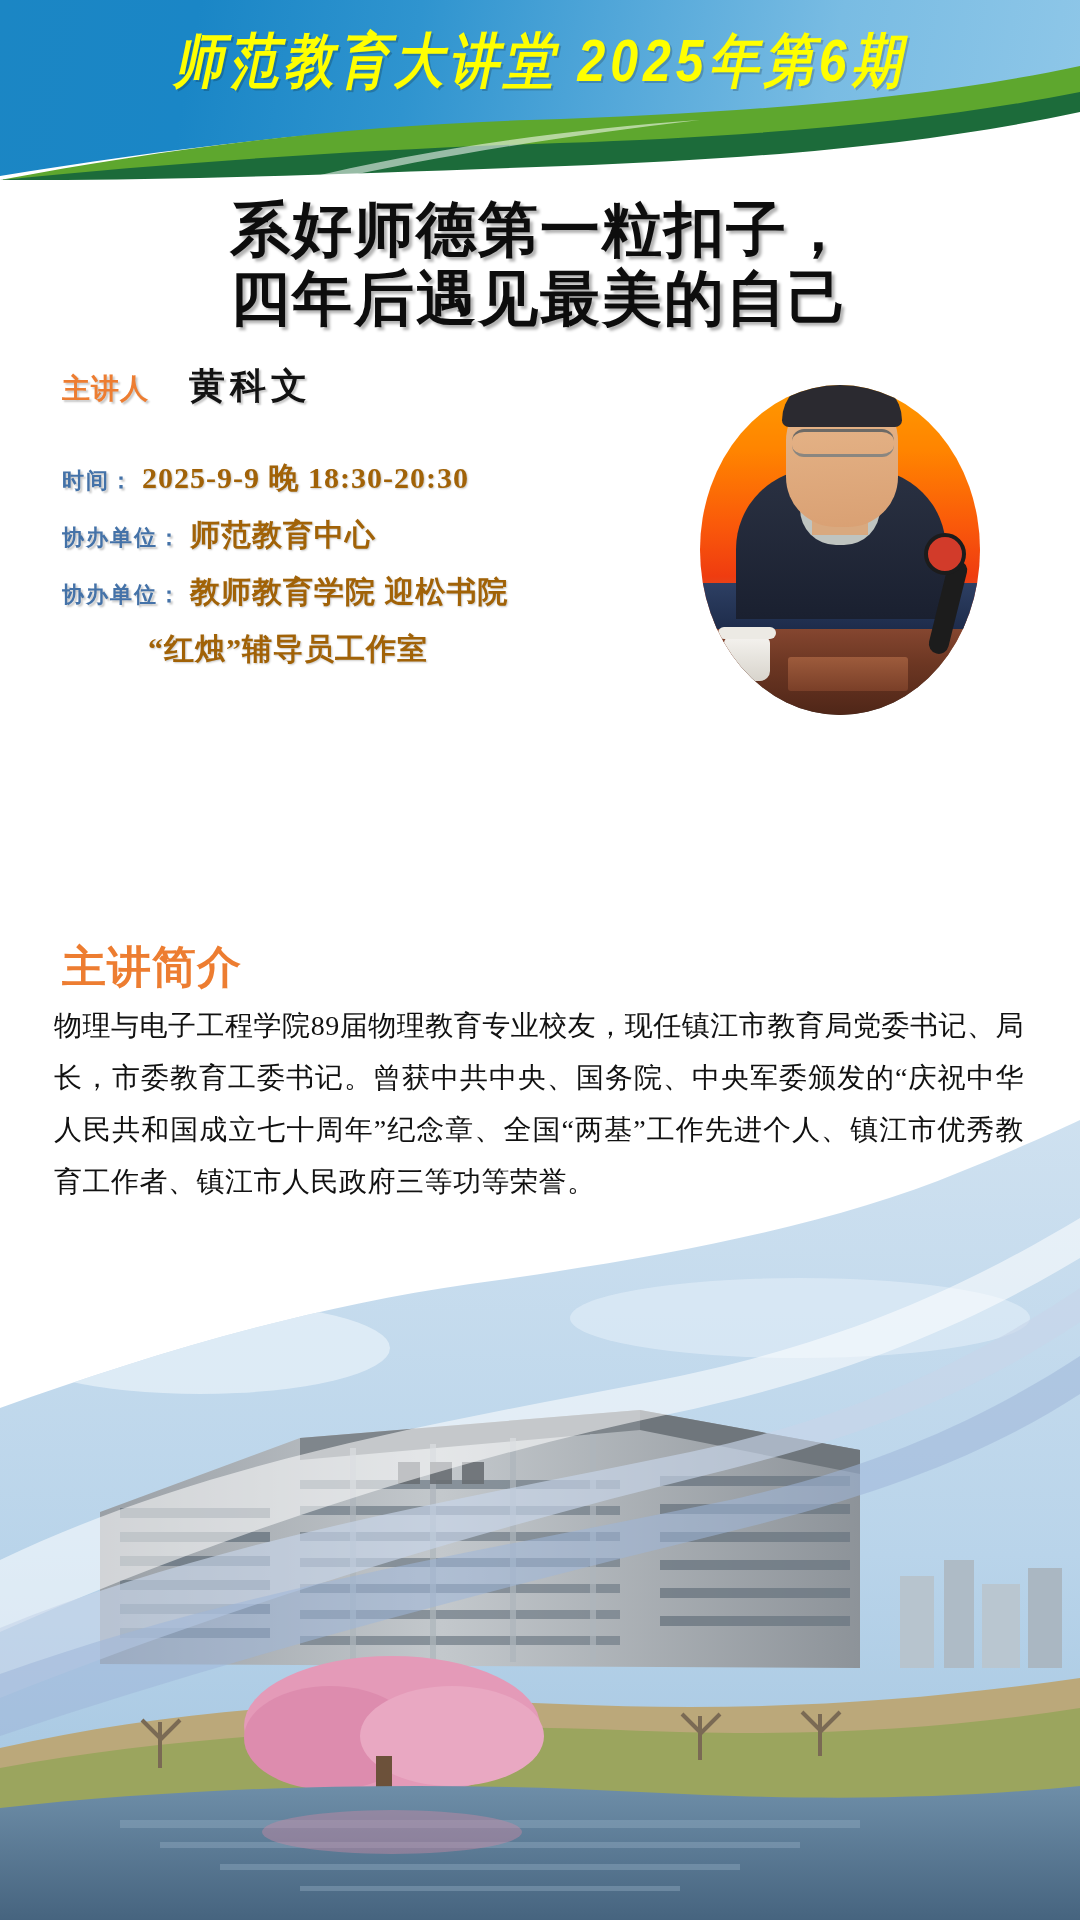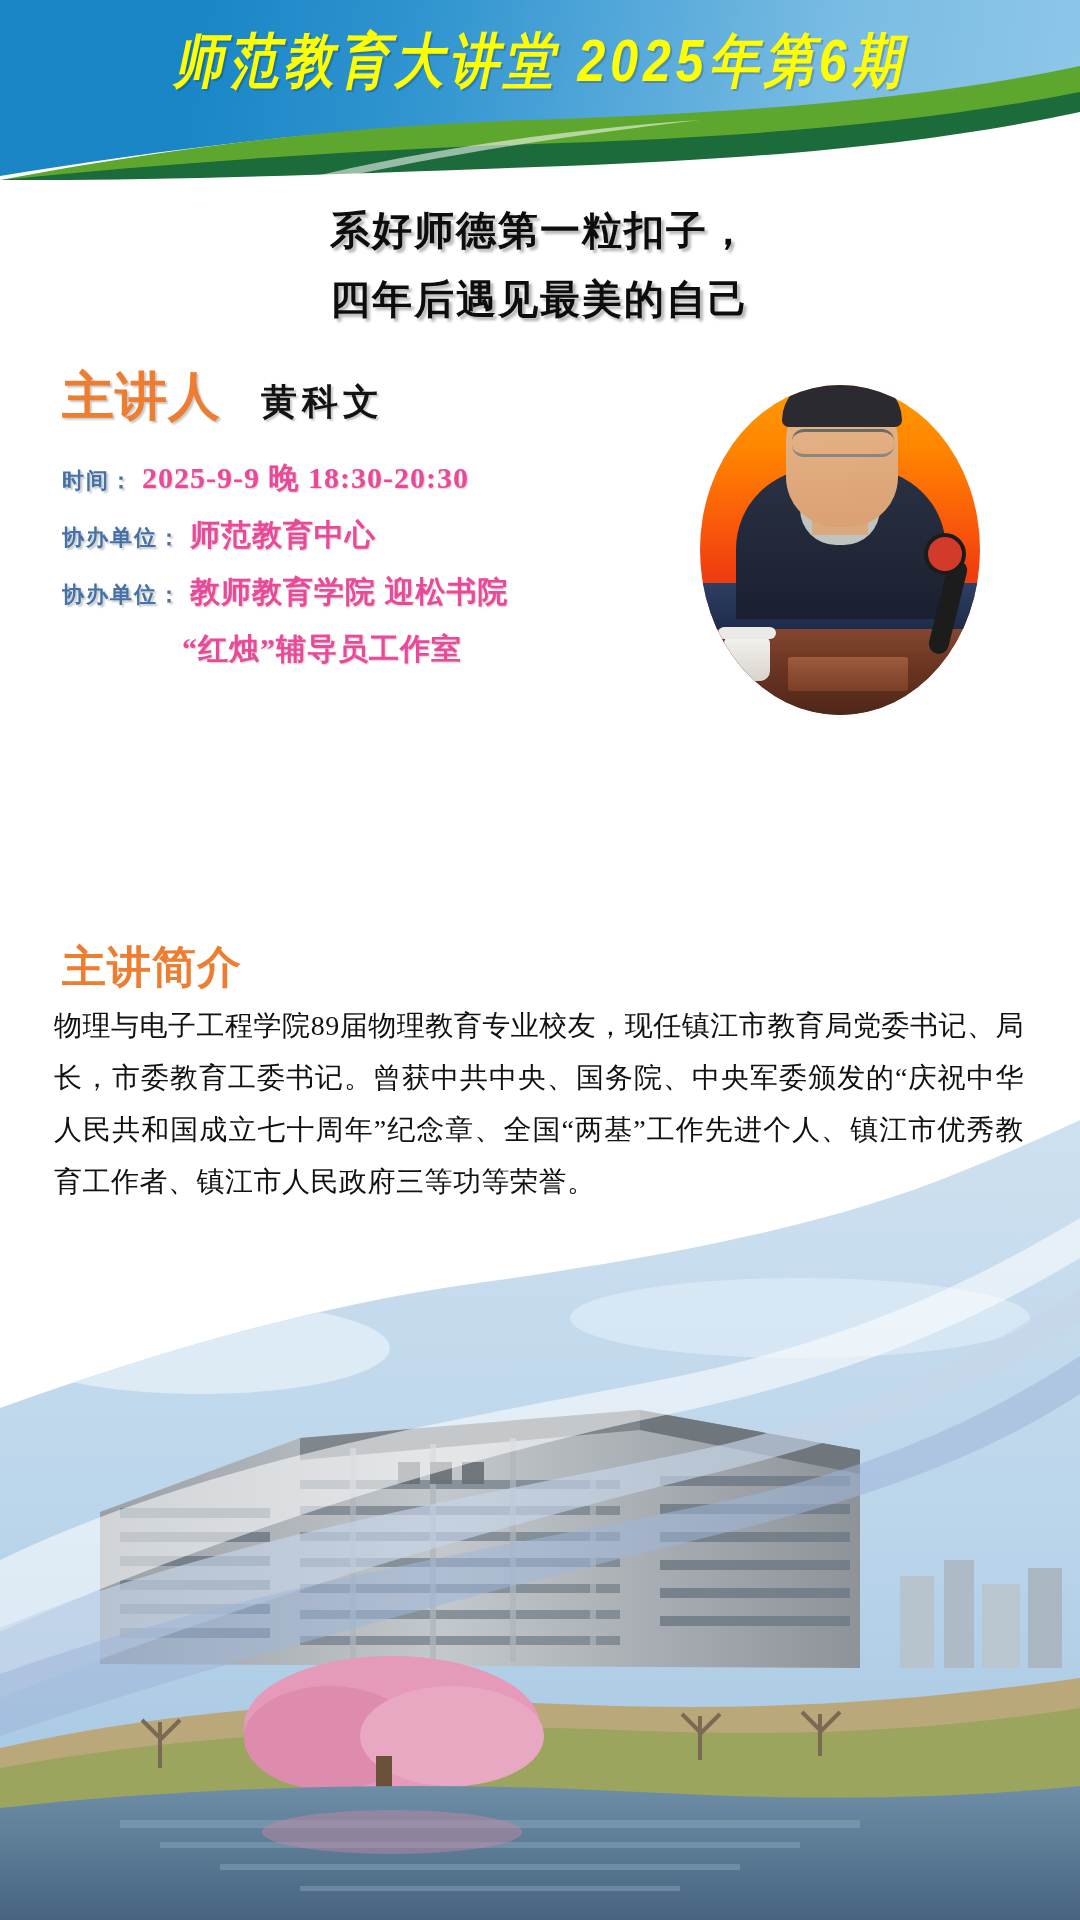--- a/index.html
+++ b/index.html
@@ -63,40 +63,40 @@
   
   .main-title {
     position: absolute;
     left: 0;
     top: 196px;
     width: 1080px;
     text-align: center;
     color: #0d0d0d;
     font-family: "Liberation Serif", "DejaVu Serif", serif;
     font-weight: bold;
-    font-size: 40px;
+    font-size: 60px;
     line-height: 69px;
     letter-spacing: 2px;
     text-shadow: 3px 3px 3px rgba(0,0,0,0.30);
   }
   .main-title .tline { display: block; white-space: nowrap; }
 
   
   .speaker-row {
     position: absolute;
     left: 62px;
     top: 362px;
     display: flex;
     align-items: baseline;
   }
   .speaker-label {
     color: #ED7D31;
     font-family: "Liberation Sans", "DejaVu Sans", sans-serif;
     font-weight: bold;
-    font-size: 52px;
+    font-size: 28px;
     letter-spacing: 1px;
     text-shadow: 2px 2px 2px rgba(0,0,0,0.22);
   }
   .speaker-name {
     color: #131313;
     font-family: "Liberation Serif", "DejaVu Serif", serif;
     font-weight: bold;
     font-size: 36px;
     letter-spacing: 5px;
     margin-left: 40px;
@@ -118,30 +118,30 @@
   }
   .detail-label {
     color: #4472A8;
     font-family: "Liberation Serif", "DejaVu Serif", serif;
     font-weight: bold;
     font-size: 22px;
     letter-spacing: 2px;
     text-shadow: 2px 2px 2px rgba(0,0,0,0.22);
   }
   .detail-value {
-    color: #ec4899;
+    color: #a16207;
     font-family: "Liberation Serif", "DejaVu Serif", serif;
     font-weight: bold;
     font-size: 30px;
     letter-spacing: 1px;
     margin-left: 8px;
     text-shadow: 1px 1px 2px rgba(0,0,0,0.22);
   }
   .detail-row.indented {
-    margin-left: 112px;
+    margin-left: 78px;
   }
 
   
   .bio-heading {
     position: absolute;
     left: 62px;
     top: 938px;
     color: #ED7D31;
     font-family: "Liberation Sans", "DejaVu Sans", sans-serif;
     font-weight: bold;

